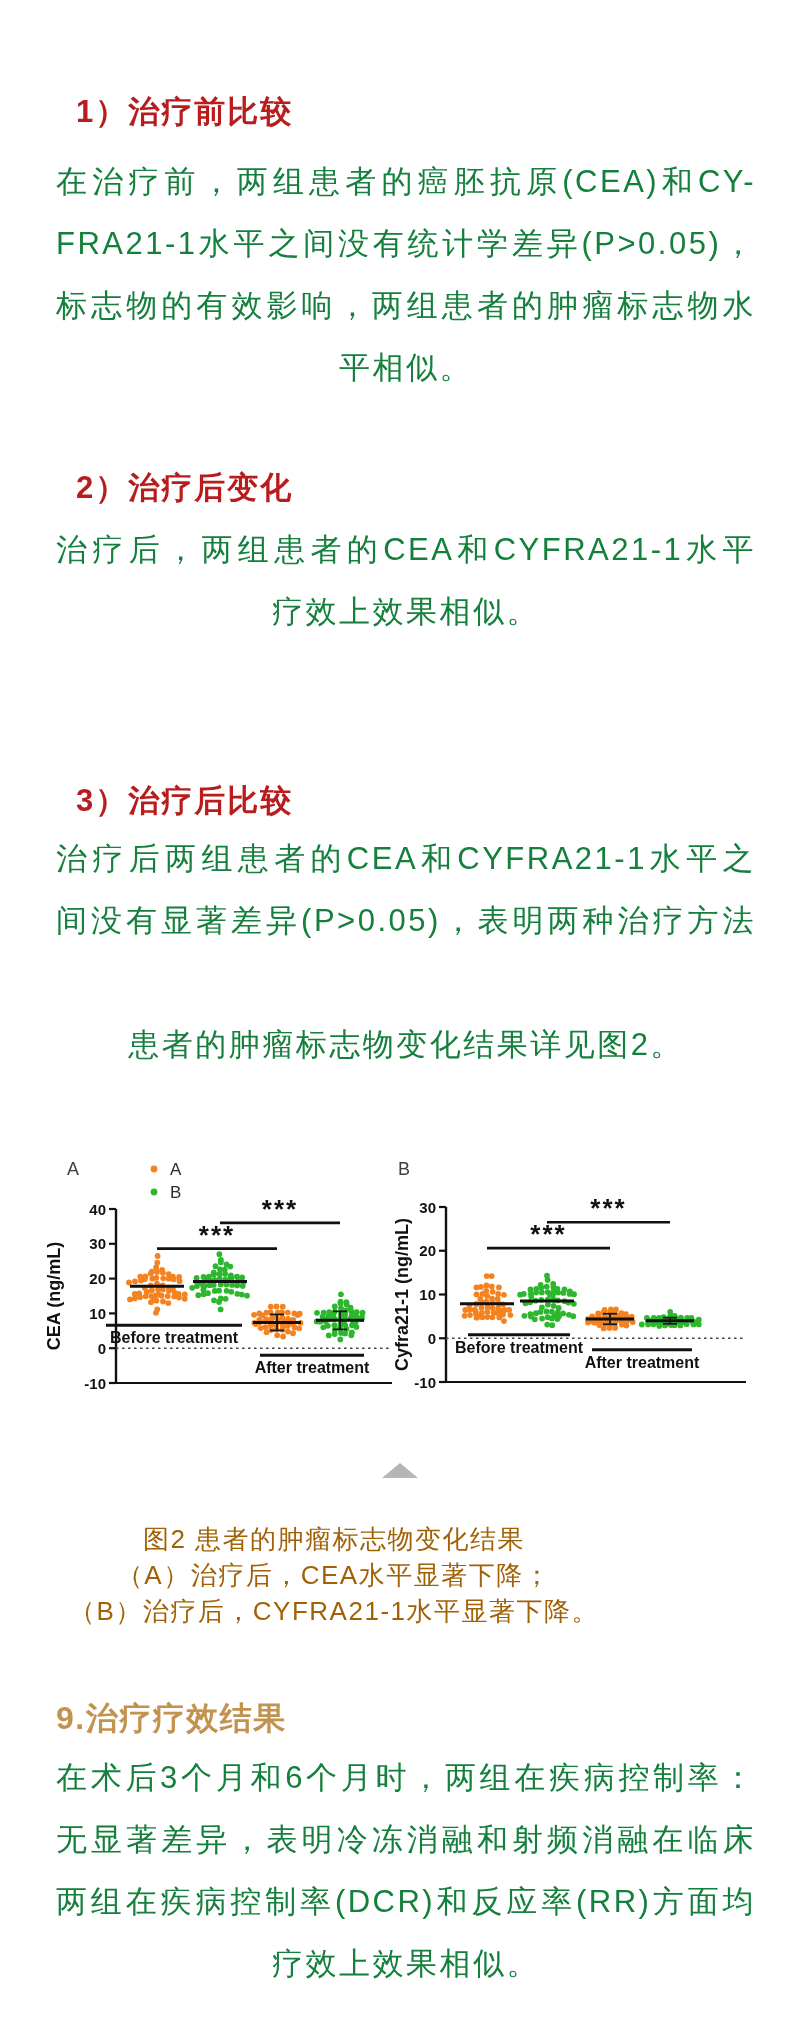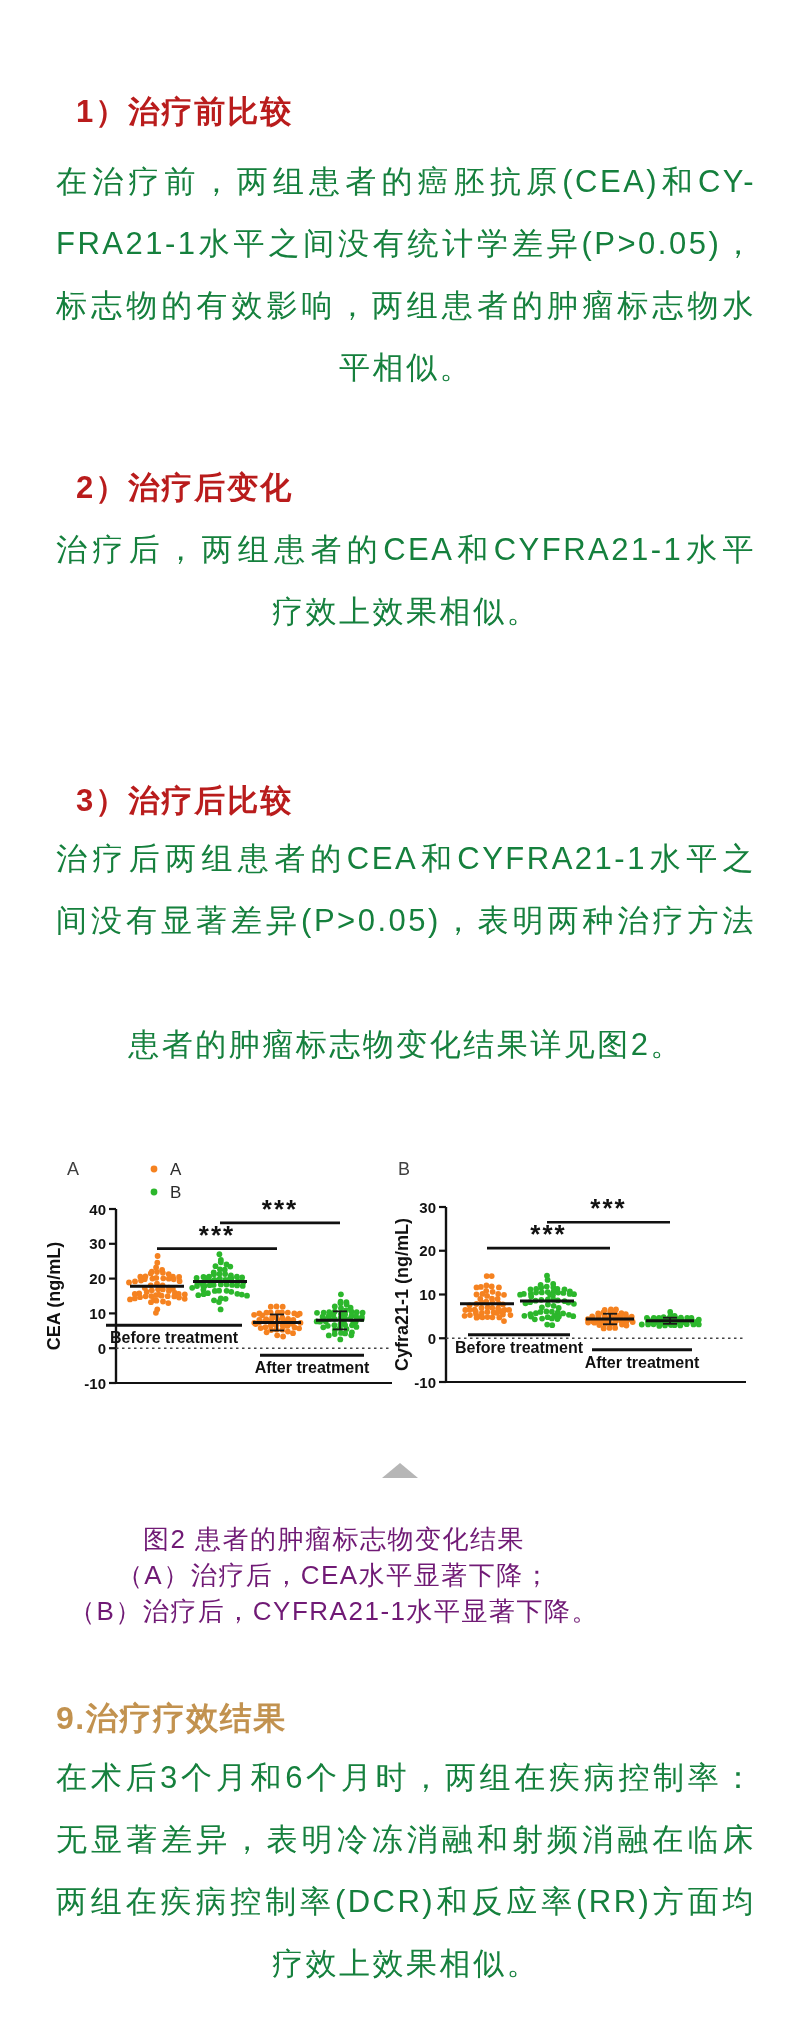--- a/index.html
+++ b/index.html
@@ -14,21 +14,21 @@
   .para .line{text-align:justify;text-align-last:justify;}
   .para .line.last{text-align:center;text-align-last:auto;}
   .figure{position:absolute;left:0;top:1152px;width:800px;height:250px;}
   .figure svg{position:absolute;top:0;}
   #panelA{left:40px;}
   #panelB{left:390px;}
   .triangle{position:absolute;left:382px;top:1463px;width:0;height:0;
             border-left:18px solid transparent;border-right:18px solid transparent;
             border-bottom:15px solid #b6b6b6;}
   .caption{position:absolute;left:0;top:1521px;width:668px;text-align:center;
-           font-size:26px;line-height:36px;color:#701a75;letter-spacing:1.5px;}
+           font-size:26px;line-height:36px;color:#a16207;letter-spacing:1.5px;}
 </style>
 </head>
 <body>
 
 <div class="page">
 
 
   <div class="h2" style="top:90px">1）治疗前比较</div>
   <div class="para" style="top:151px">
       <div class="line">在治疗前，两组患者的癌胚抗原(CEA)和CY-</div>

